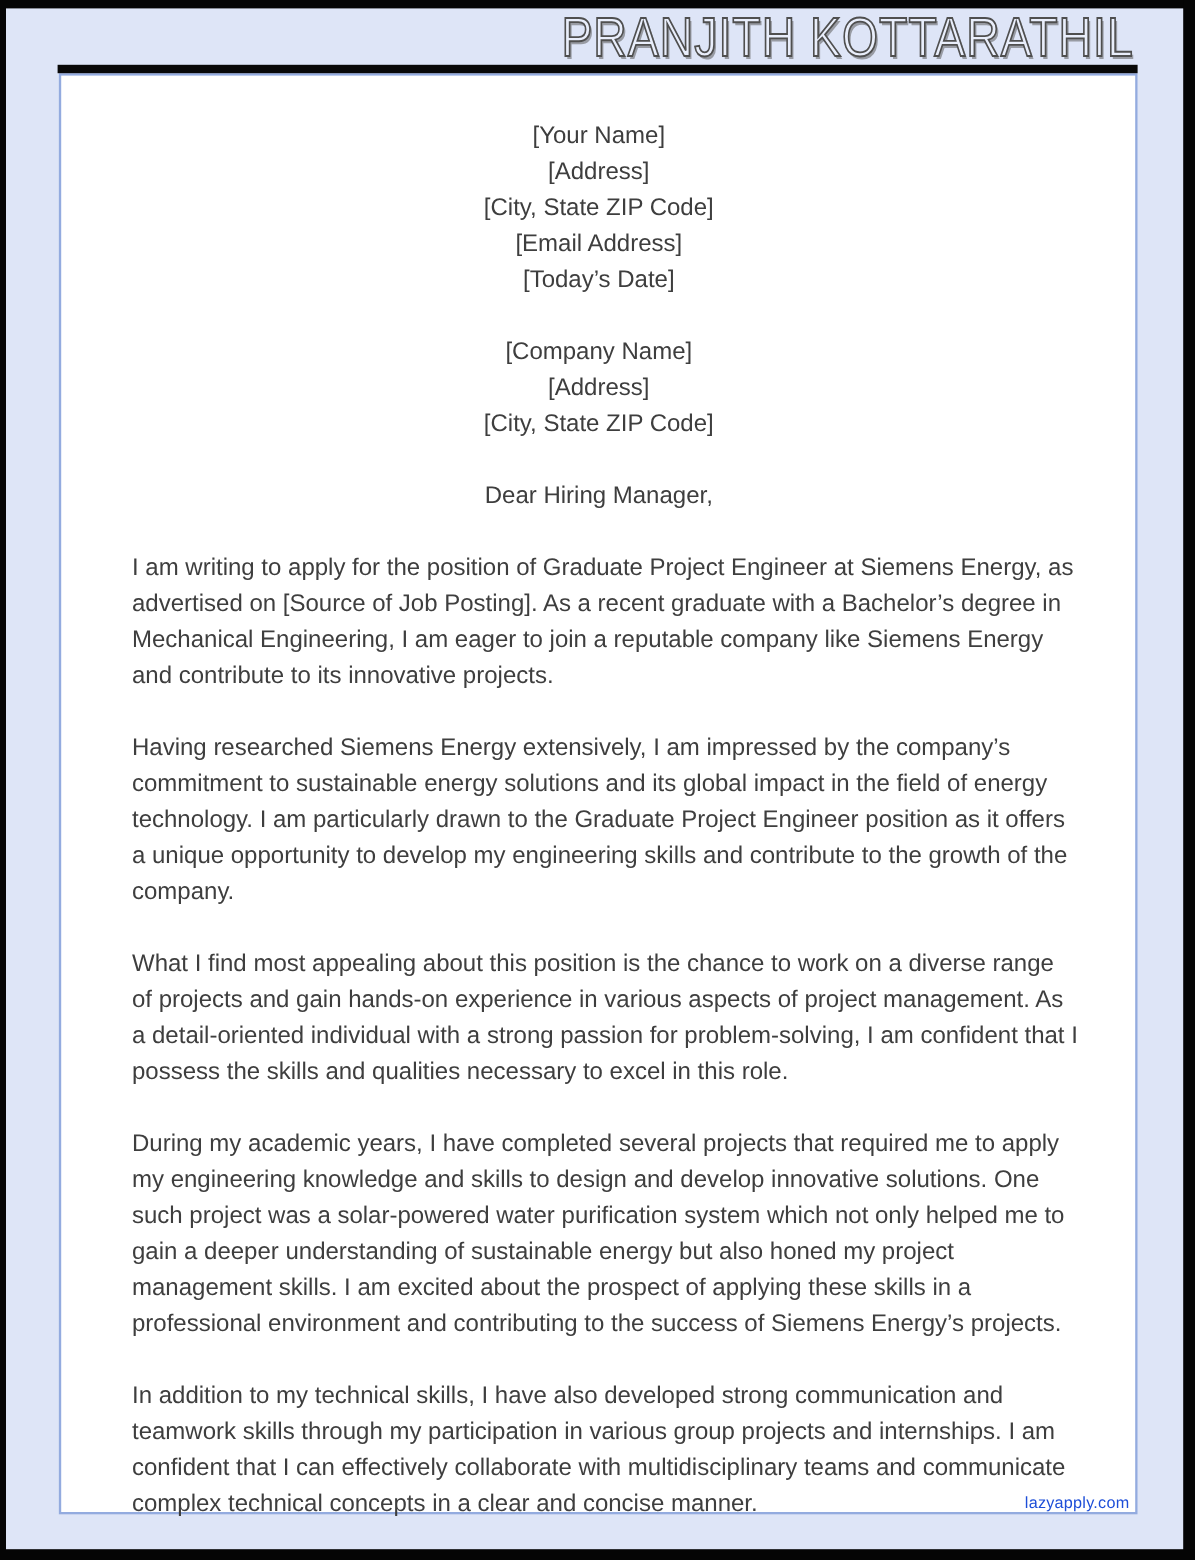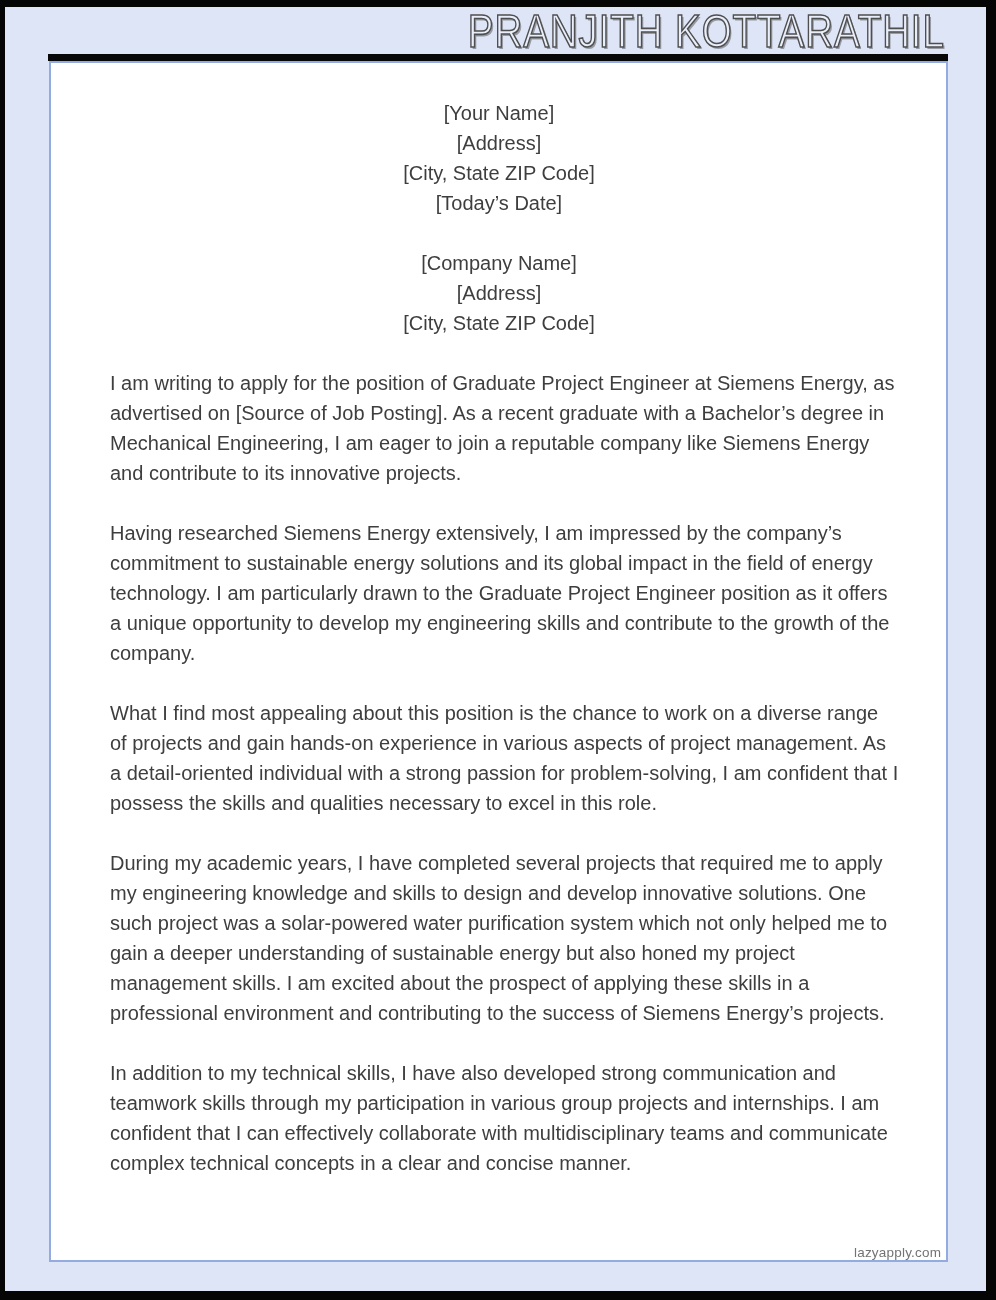--- a/index.html
+++ b/index.html
@@ -49,21 +49,21 @@
     font-size:20px;line-height:30px;color:#3e3e3e;
     z-index:3;
   }
   .letter .block{margin:0 0 30px 0;}
   .letter .line{height:30px;text-align:center;}
   .letter p{margin:0 0 30px 12px;}
 
   
   .watermark{
     position:absolute;left:854px;top:1245px;
-    font-size:13.5px;line-height:16px;color:#737373;
+    font-size:13.5px;line-height:16px;color:#1d4ed8;
     letter-spacing:0.2px;text-decoration:none;
     z-index:4;cursor:pointer;
   }
 </style>
 </head>
 <body>
 
 <div class="screen">
 
   <div class="page"></div>
@@ -71,29 +71,33 @@
   <div class="top-rule"></div>
 
   <h1 class="header-name">PRANJITH KOTTARATHIL</h1>
 
   <div class="letter">
 
     <div class="block">
       <div class="line">[Your Name]</div>
       <div class="line">[Address]</div>
       <div class="line">[City, State ZIP Code]</div>
+      <div class="line">[Email Address]</div>
       <div class="line">[Today’s Date]</div>
     </div>
 
     <div class="block">
       <div class="line">[Company Name]</div>
       <div class="line">[Address]</div>
       <div class="line">[City, State ZIP Code]</div>
     </div>
 
+    <div class="block">
+      <div class="line">Dear Hiring Manager,</div>
+    </div>
 
     <p>I am writing to apply for the position of Graduate Project Engineer at Siemens Energy, as advertised on [Source of Job Posting]. As a recent graduate with a Bachelor’s degree in Mechanical Engineering, I am eager to join a reputable company like Siemens Energy and contribute to its innovative projects.</p>
     <p>Having researched Siemens Energy extensively, I am impressed by the company’s commitment to sustainable energy solutions and its global impact in the field of energy technology. I am particularly drawn to the Graduate Project Engineer position as it offers a unique opportunity to develop my engineering skills and contribute to the growth of the company.</p>
     <p>What I find most appealing about this position is the chance to work on a diverse range of projects and gain hands-on experience in various aspects of project management. As a detail-oriented individual with a strong passion for problem-solving, I am confident that I possess the skills and qualities necessary to excel in this role.</p>
     <p>During my academic years, I have completed several projects that required me to apply my engineering knowledge and skills to design and develop innovative solutions. One such project was a solar-powered water purification system which not only helped me to gain a deeper understanding of sustainable energy but also honed my project management skills. I am excited about the prospect of applying these skills in a professional environment and contributing to the success of Siemens Energy’s projects.</p>
     <p>In addition to my technical skills, I have also developed strong communication and teamwork skills through my participation in various group projects and internships. I am confident that I can effectively collaborate with multidisciplinary teams and communicate complex technical concepts in a clear and concise manner.</p>
 
   </div>
 
   <span class="watermark">lazyapply.com</span>

